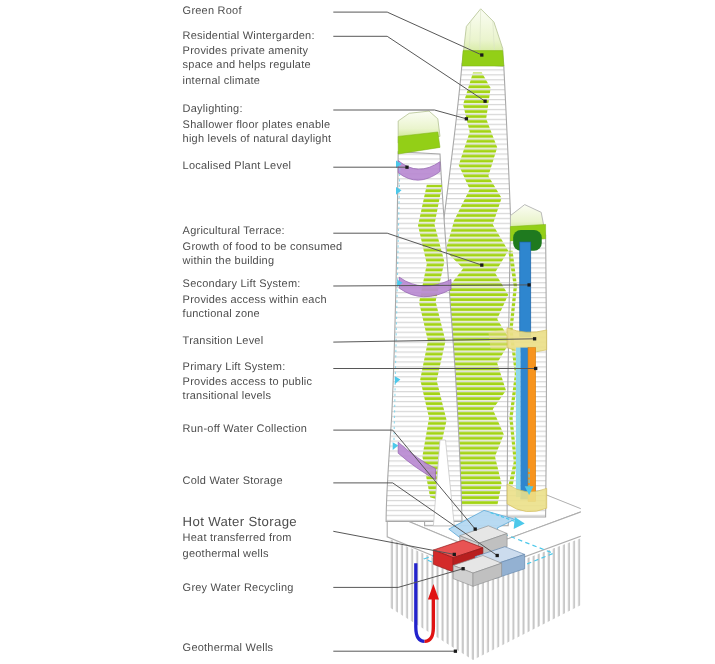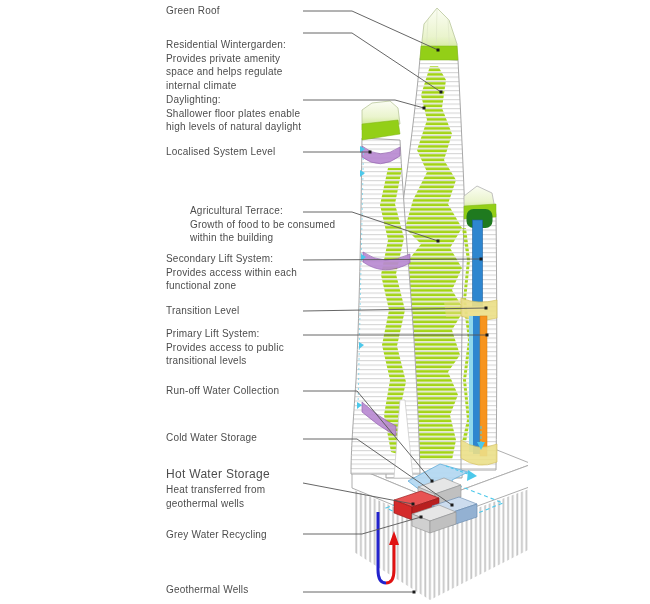--- a/index.html
+++ b/index.html
@@ -7,22 +7,22 @@
     position:relative;width:528px;height:604px;background:#ffffff;
     font-family:"Liberation Sans",sans-serif;overflow:hidden;
   }
   .art{position:absolute;left:0;top:0;}
   .label{
     position:absolute;left:166px;width:172px;color:#4d4d4d;
     font-size:10px;line-height:13.5px;letter-spacing:.2px;
   }
   .label .lh{white-space:pre-line;}
   .label .lbody{white-space:pre-line;}
-  .lb0{top:4px;}  .lb1{top:26px;margin-top:12px;}  .lb2{top:93px;}  .lb3{top:145px;}
-  .lb4{top:204px;margin-left:24px;} .lb5{top:252px;} .lb6{top:304px;} .lb7{top:327px;}
+  .lb0{top:4px;}  .lb1{top:26px;}  .lb2{top:93px;}  .lb3{top:145px;}
+  .lb4{top:204px;} .lb5{top:252px;} .lb6{top:304px;} .lb7{top:327px;}
   .lb8{top:384px;} .lb9{top:431px;}
   .lb10{top:466px;}
   .lb10 .lh{font-size:12px;line-height:17px;letter-spacing:.3px;}
   .lb11{top:528px;} .lb12{top:583px;}
 </style>
 </head>
 <body>
 
 <div class="canvas">
 
@@ -183,21 +183,21 @@
     <div class="lbody">Provides private amenity
 space and helps regulate
 internal climate</div>
   </div>
   <div class="label lb2">
     <div class="lh">Daylighting:</div>
     <div class="lbody">Shallower floor plates enable
 high levels of natural daylight</div>
   </div>
   <div class="label lb3">
-    <div class="lh">Localised System Level</div>
+    <div class="lh">Localised Plant Level</div>
     <div class="lbody"></div>
   </div>
   <div class="label lb4">
     <div class="lh">Agricultural Terrace:</div>
     <div class="lbody">Growth of food to be consumed
 within the building</div>
   </div>
   <div class="label lb5">
     <div class="lh">Secondary Lift System:</div>
     <div class="lbody">Provides access within each

